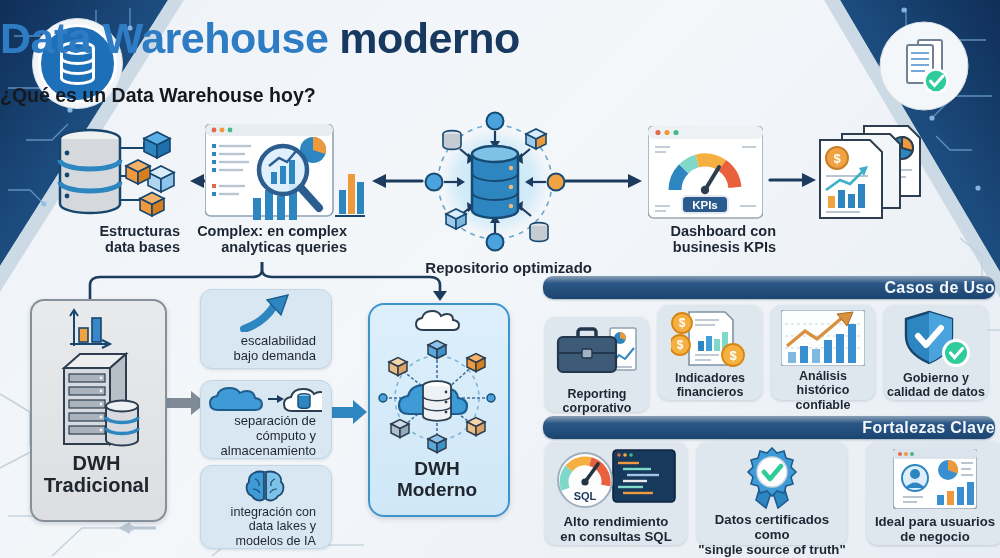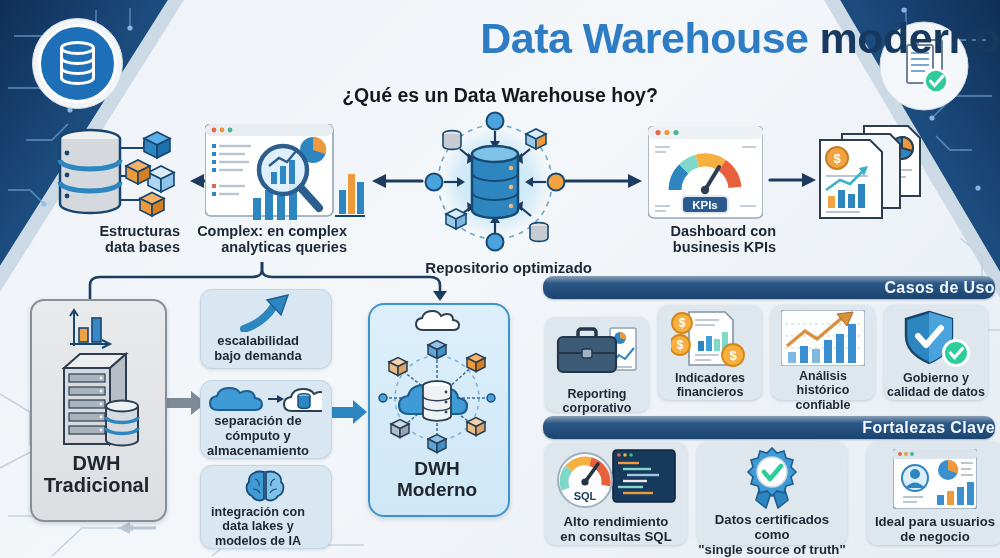--- a/index.html
+++ b/index.html
@@ -1,40 +1,40 @@
 <!DOCTYPE html>
 <html><head>
 <meta charset="utf-8">
 <style>
   html,body{margin:0;padding:0;background:#dfe5ec;}
   .canvas{position:relative;width:1000px;height:558px;overflow:hidden;
     font-family:"Liberation Sans",sans-serif;
     background:linear-gradient(135deg,#eef2f7 0%,#f4f7fa 45%,#e7edf4 100%);
     outline:1px solid #c7ccd3;}
   .abs{position:absolute;}
-  .title{position:absolute;top:14px;left:0;width:100%;text-align:right;
+  .title{position:absolute;top:14px;left:0;width:100%;text-align:left;
     font-size:43px;font-weight:bold;letter-spacing:-.5px;}
   .title .t1{color:#2e7cc4;}
   .title .t2{color:#17395f;margin-left:11px;}
-  .subtitle{position:absolute;top:84px;left:0;width:100%;text-align:center;
+  .subtitle{position:absolute;top:84px;left:0;width:100%;
     font-size:19.5px;font-weight:bold;color:#15191f;}
   .cap{position:absolute;text-align:right;font-weight:bold;font-size:14.5px;
     line-height:1.13;color:#1d2633;white-space:pre-line;}
   .box-label{position:absolute;text-align:center;font-weight:bold;
     white-space:pre-line;color:#20262e;line-height:1.12;}
   .trad-box{position:absolute;left:30px;top:299px;width:133px;height:219px;
     background:linear-gradient(180deg,#e8eaec,#dcdee1);border:2px solid #878f98;
     border-radius:14px;box-shadow:0 2px 5px rgba(40,60,90,.18);}
   .modern-box{position:absolute;left:368px;top:303px;width:138px;height:210px;
     background:linear-gradient(180deg,#ddeffb,#cfe7f7);border:2.5px solid #3f93cc;
     border-radius:16px;box-shadow:0 2px 5px rgba(40,60,90,.18);}
   .feat-box{position:absolute;left:200px;width:130px;background:#d9e7f3;
     border:1px solid #c2d6e6;border-radius:12px;box-shadow:0 1px 3px rgba(40,60,90,.15);}
-  .feat-label{position:absolute;left:200px;width:116px;text-align:center;
-    font-weight:bold;font-size:13px;line-height:1.15;color:#1d2633;white-space:pre-line;}
+  .feat-label{position:absolute;left:200px;width:116px;text-align:right;
+    font-weight:normal;font-size:13px;line-height:1.15;color:#1d2633;white-space:pre-line;}
   .section-bar{position:absolute;left:543px;width:452px;height:23px;border-radius:10px;
     background:linear-gradient(180deg,#8ba0b6 0%,#2a5786 32%,#1b4470 100%);
     color:#f4f8fc;font-weight:bold;font-size:16px;text-align:right;line-height:23px;
     letter-spacing:.4px;box-shadow:0 1px 2px rgba(20,40,70,.3);}
   .card{position:absolute;background:#dfe7ee;border-radius:10px;
     box-shadow:0 1px 3px rgba(40,60,90,.2);display:flex;flex-direction:column;
     align-items:center;padding-top:5px;box-sizing:border-box;}
   .card .icon-wrap{display:flex;align-items:center;justify-content:center;}
   .card .lbl{font-weight:bold;font-size:12.5px;text-align:center;white-space:pre-line;
     line-height:1.15;color:#1d2633;margin-top:3px;}

